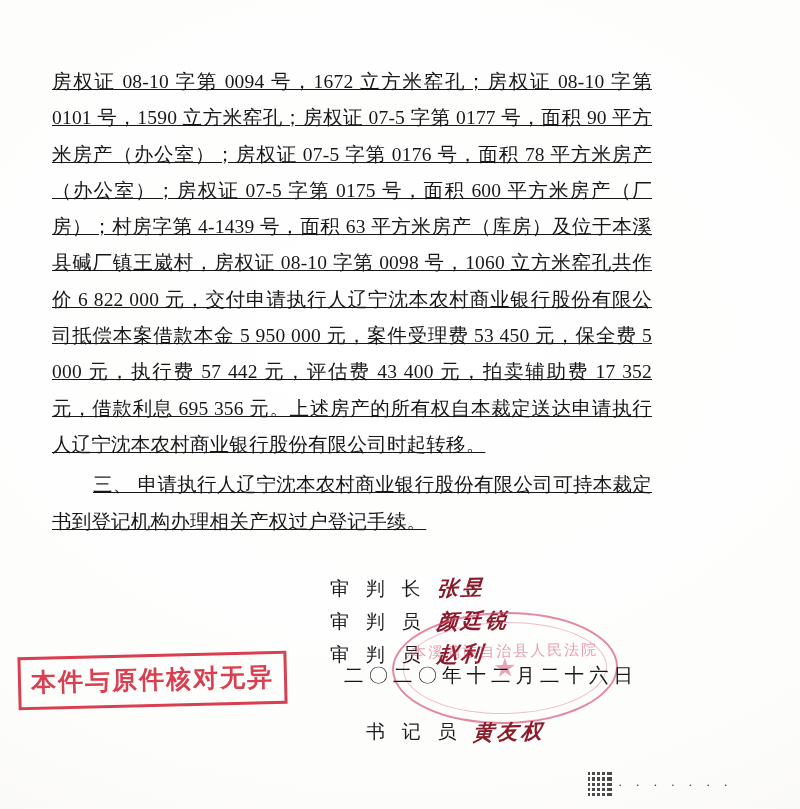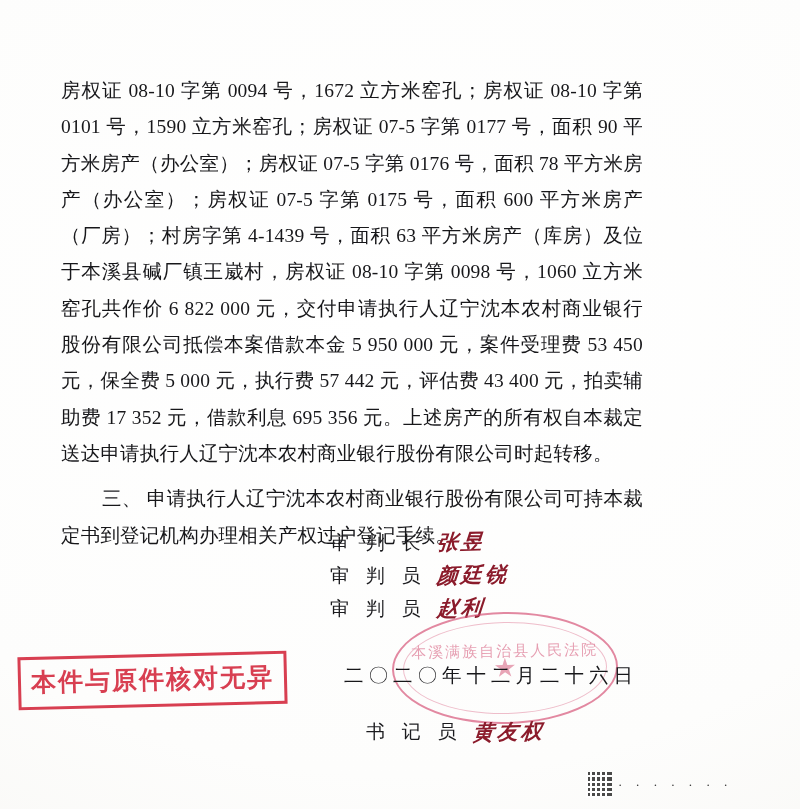--- a/index.html
+++ b/index.html
@@ -35,34 +35,35 @@
     top: 64px;
     width: 600px;
     font-size: 19.5px;
     line-height: 36.3px;
     letter-spacing: 0.2px;
     color: #17171a;
     text-align: justify;
     text-justify: inter-character;
   }
   .para {
-    margin: 9px;
+    margin: 0;
     text-align: justify;
     text-justify: inter-character;
+    text-decoration: underline;
   }
   .para.indent {
     text-indent: 2.1em;
     margin-top: 4px;
   }
 
   
   .sign-block {
     position: absolute;
     left: 330px;
-    top: 526px;
+    top: 572px;
     width: 330px;
     font-size: 19px;
     line-height: 32px;
   }
   .sign-row {
     display: flex;
     align-items: baseline;
     white-space: nowrap;
   }
   .sign-role {

